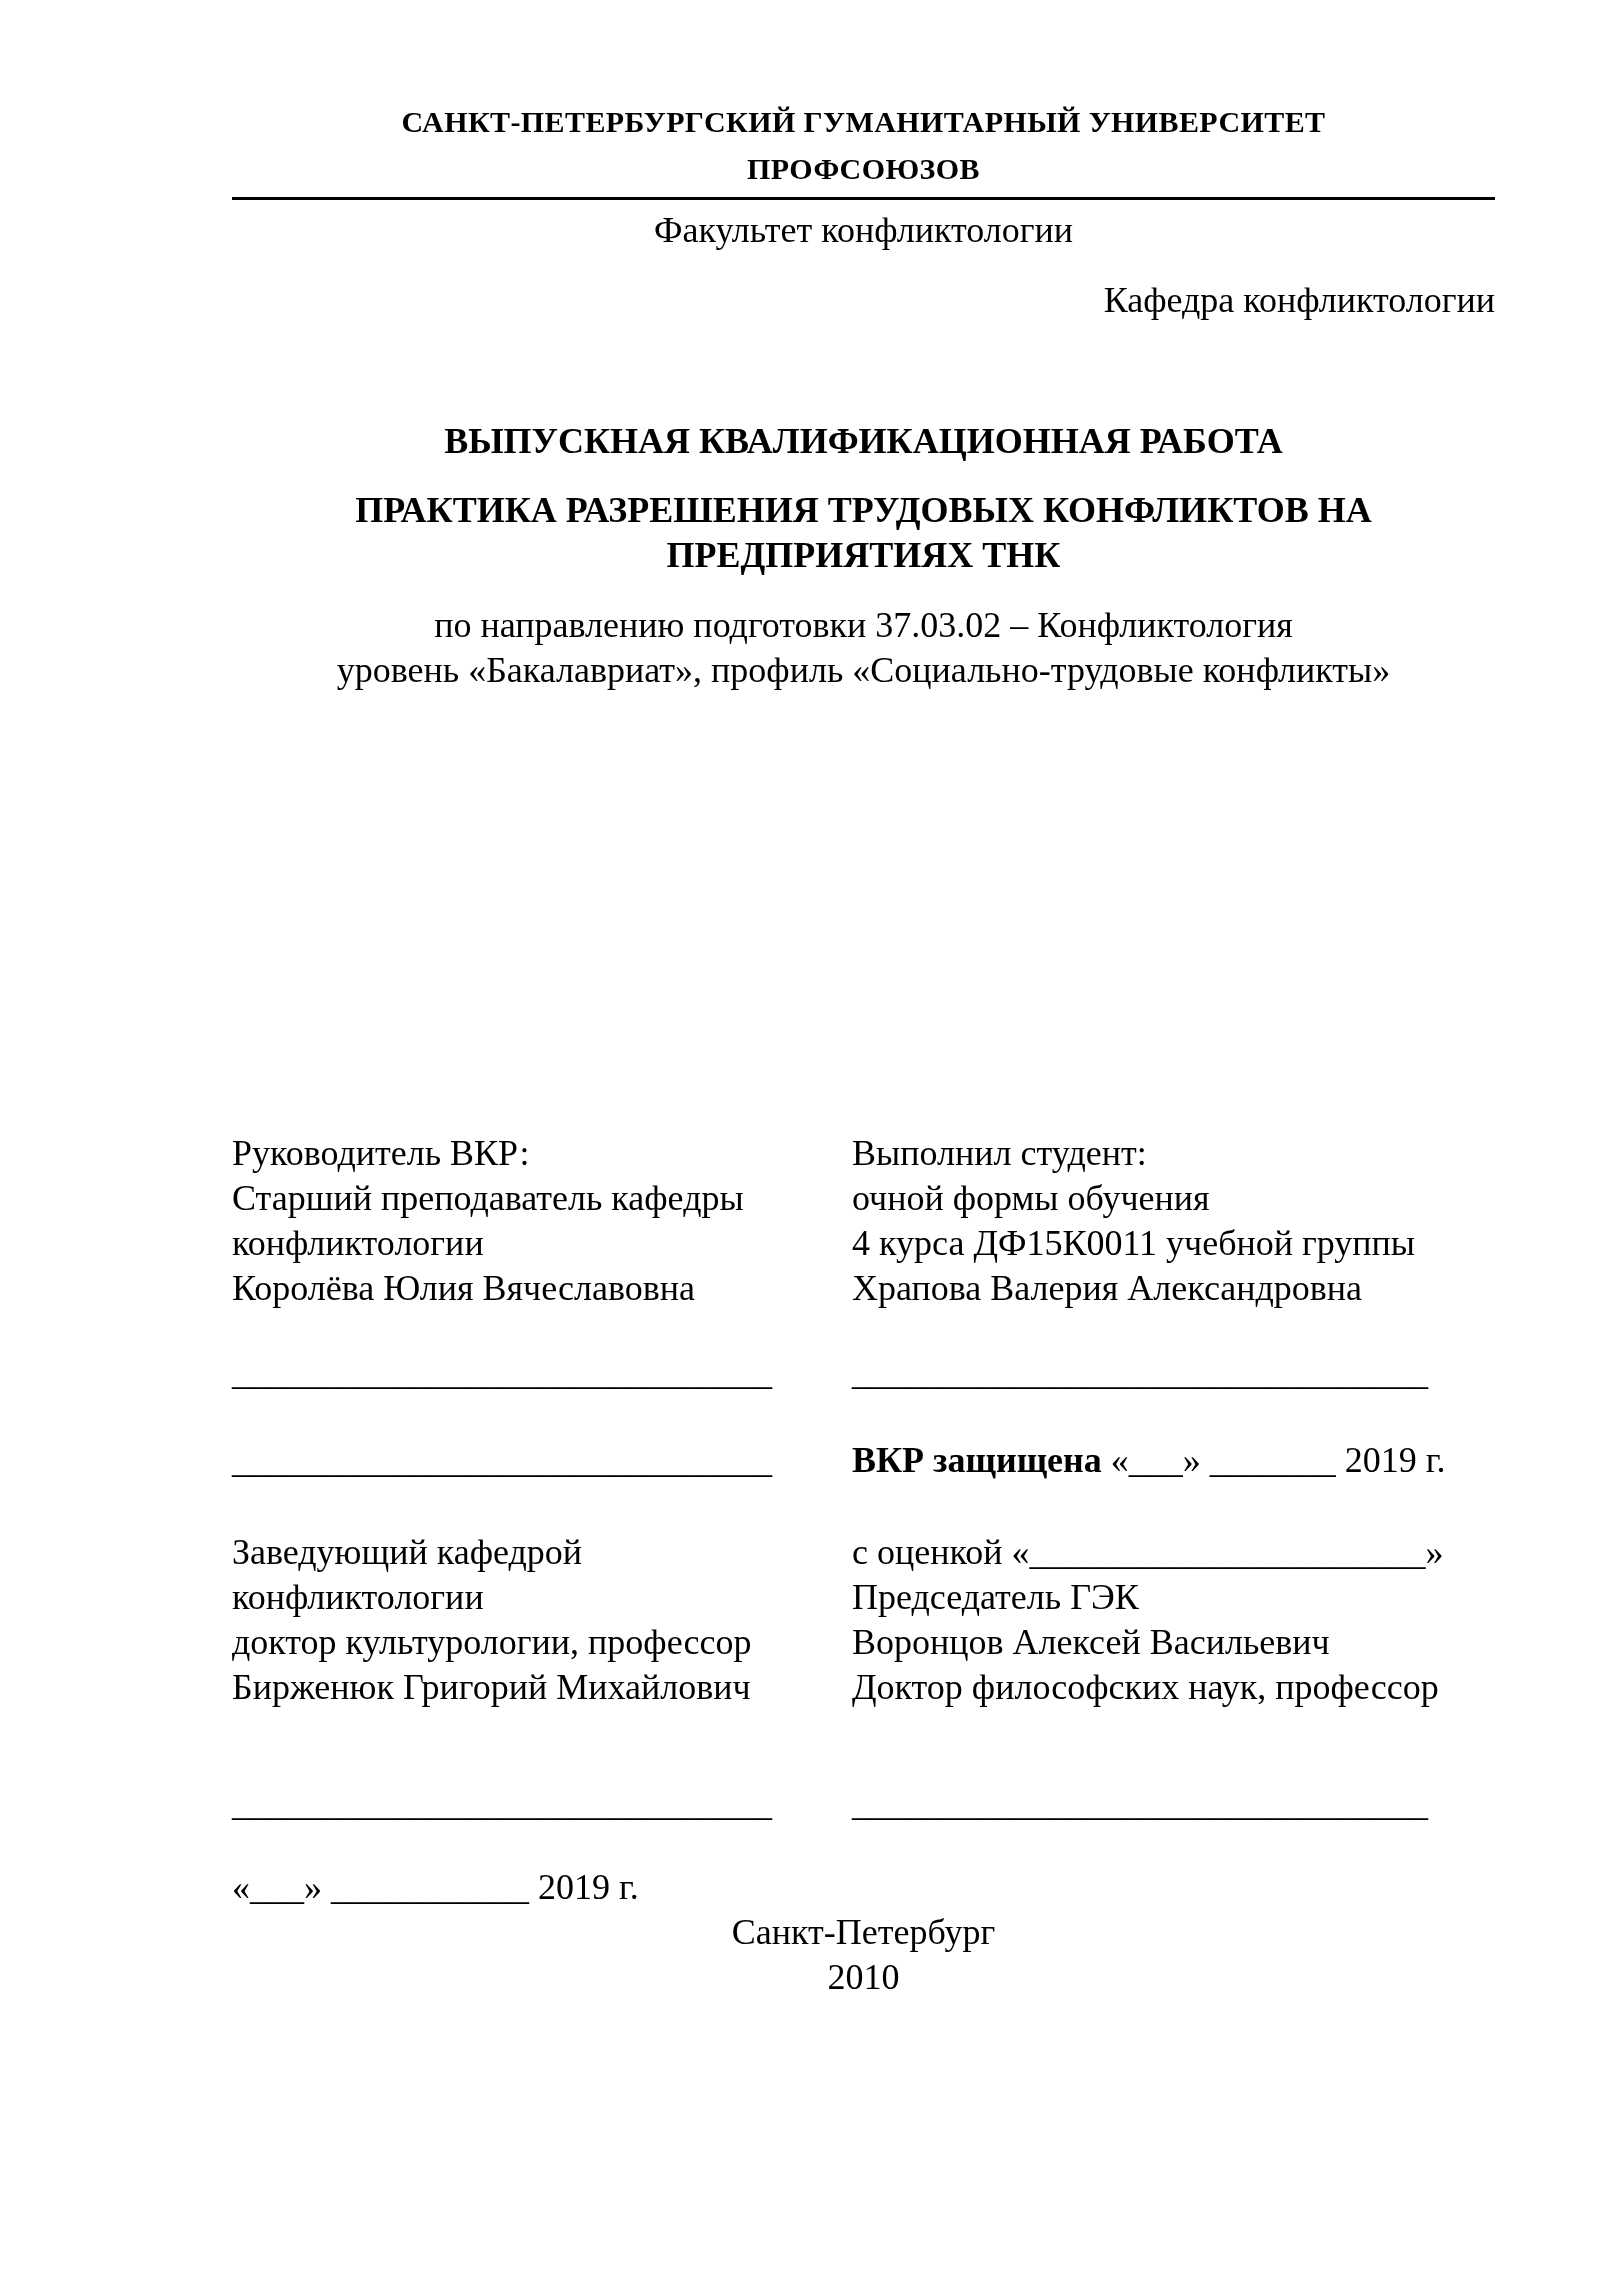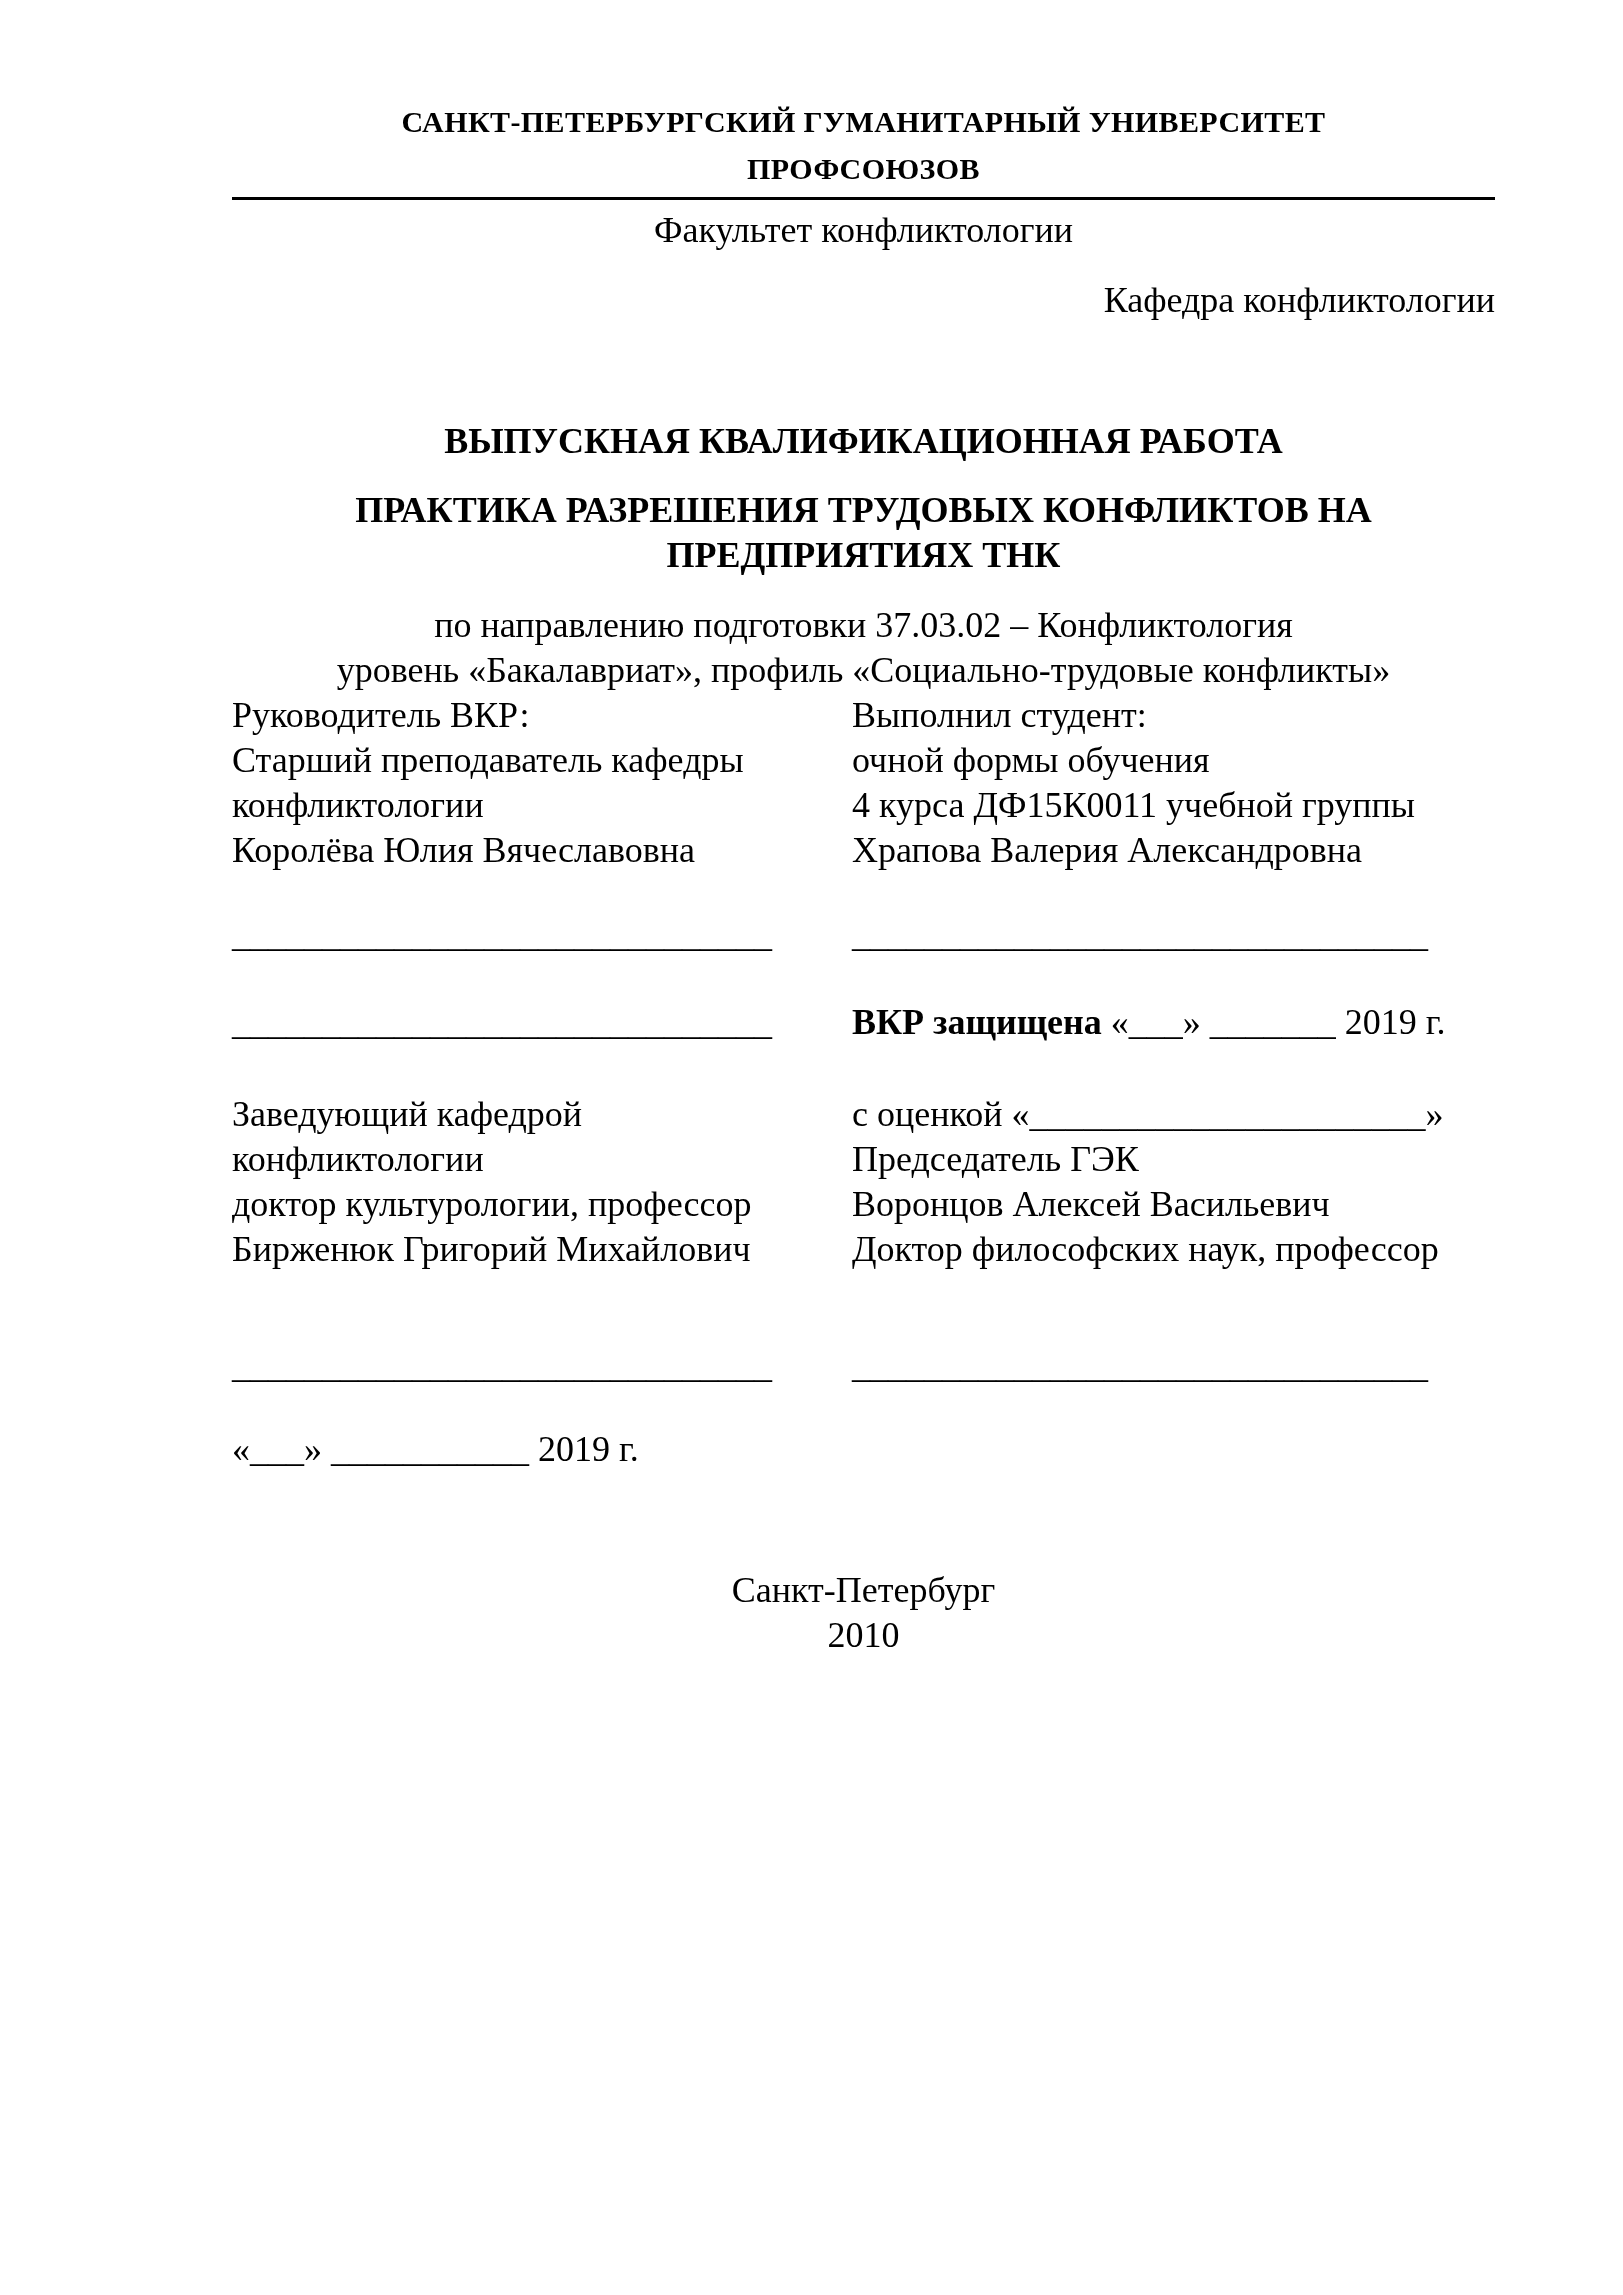--- a/index.html
+++ b/index.html
@@ -30,32 +30,32 @@
   .header-rule {
     border: 0;
     border-top: 3.1px solid #000;
     margin: 4.7px 0 7.9px 0;
   }
   .department { margin-top: 25px; }
   .work-type  { margin-top: 96px; font-weight: bold; text-align: center; }
   .thesis-title { margin-top: 24px; font-weight: bold; text-align: center; }
   .program    { margin-top: 25px; text-align: center; }
 
-  .cols { display: flex; }
+  .cols { display: flex; margin-top: 438px; }
   .col-l { width: 620px; flex: none; }
   .col-r { flex: 1; }
   .line { white-space: nowrap; }
 
   .sp-a { height: 39px; }
   .sp-b { height: 43px; }
   .sp-c { height: 47px; }
   .sp-d { height: 71px; }
   .sp-e { height: 39px; }
 
-  .footer { margin-top: 96px; text-align: center; }
+  .footer { text-align: center; }
 </style>
 </head>
 <body>
 
 <div class="page">
 
   <div class="university">
     <div>САНКТ-ПЕТЕРБУРГСКИЙ ГУМАНИТАРНЫЙ УНИВЕРСИТЕТ</div>
     <div>ПРОФСОЮЗОВ</div>
   </div>

